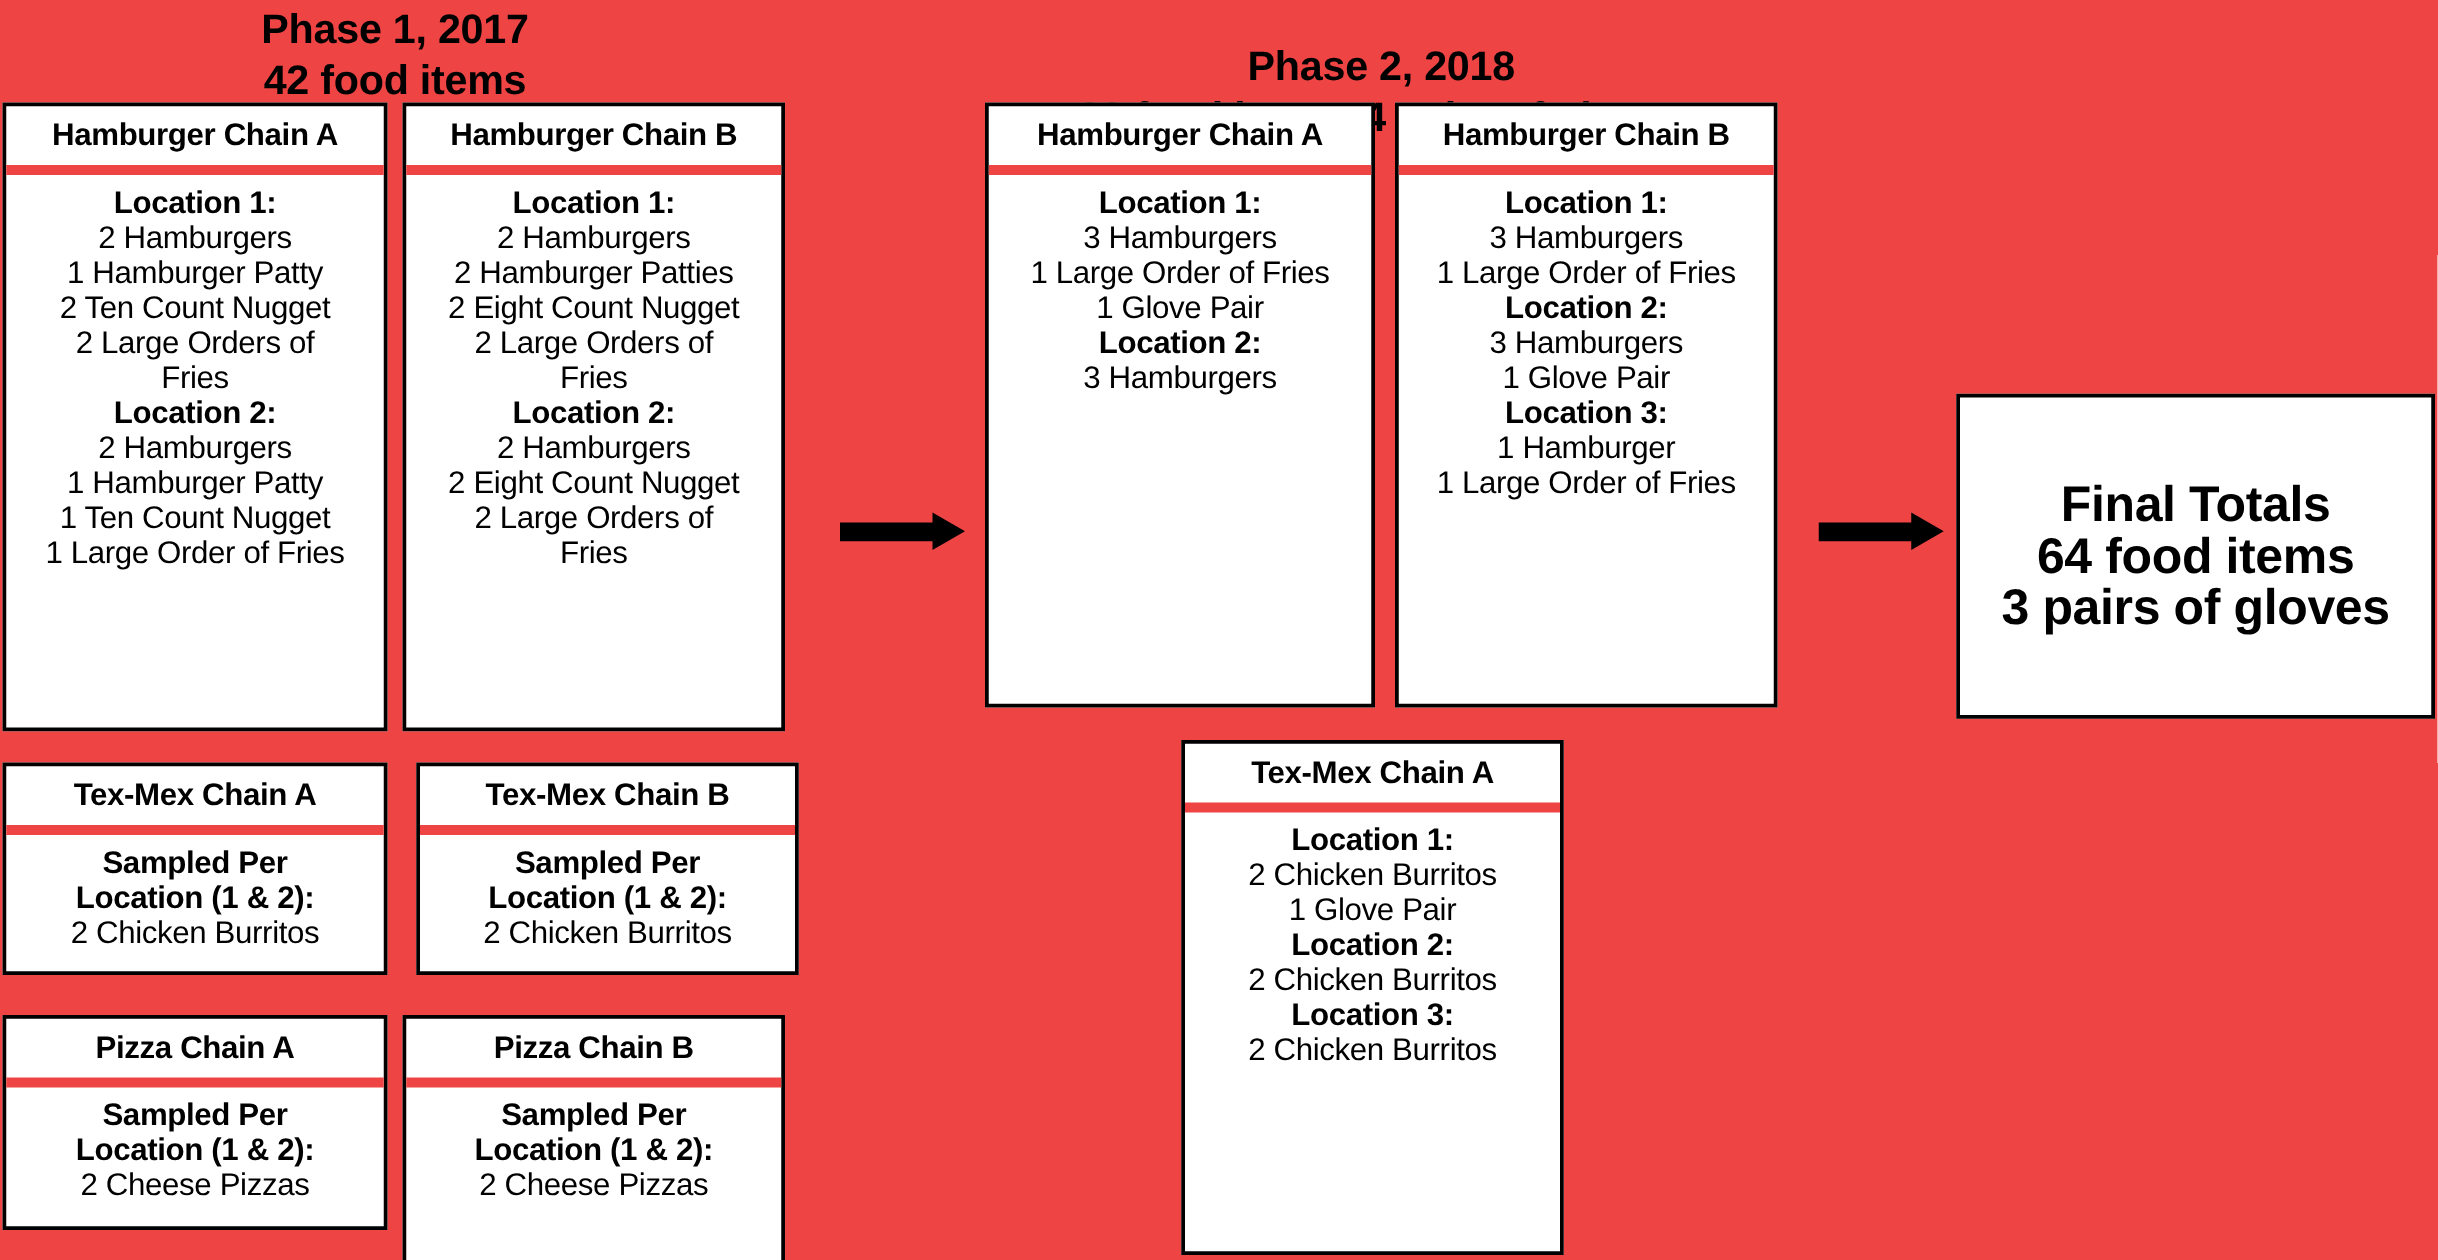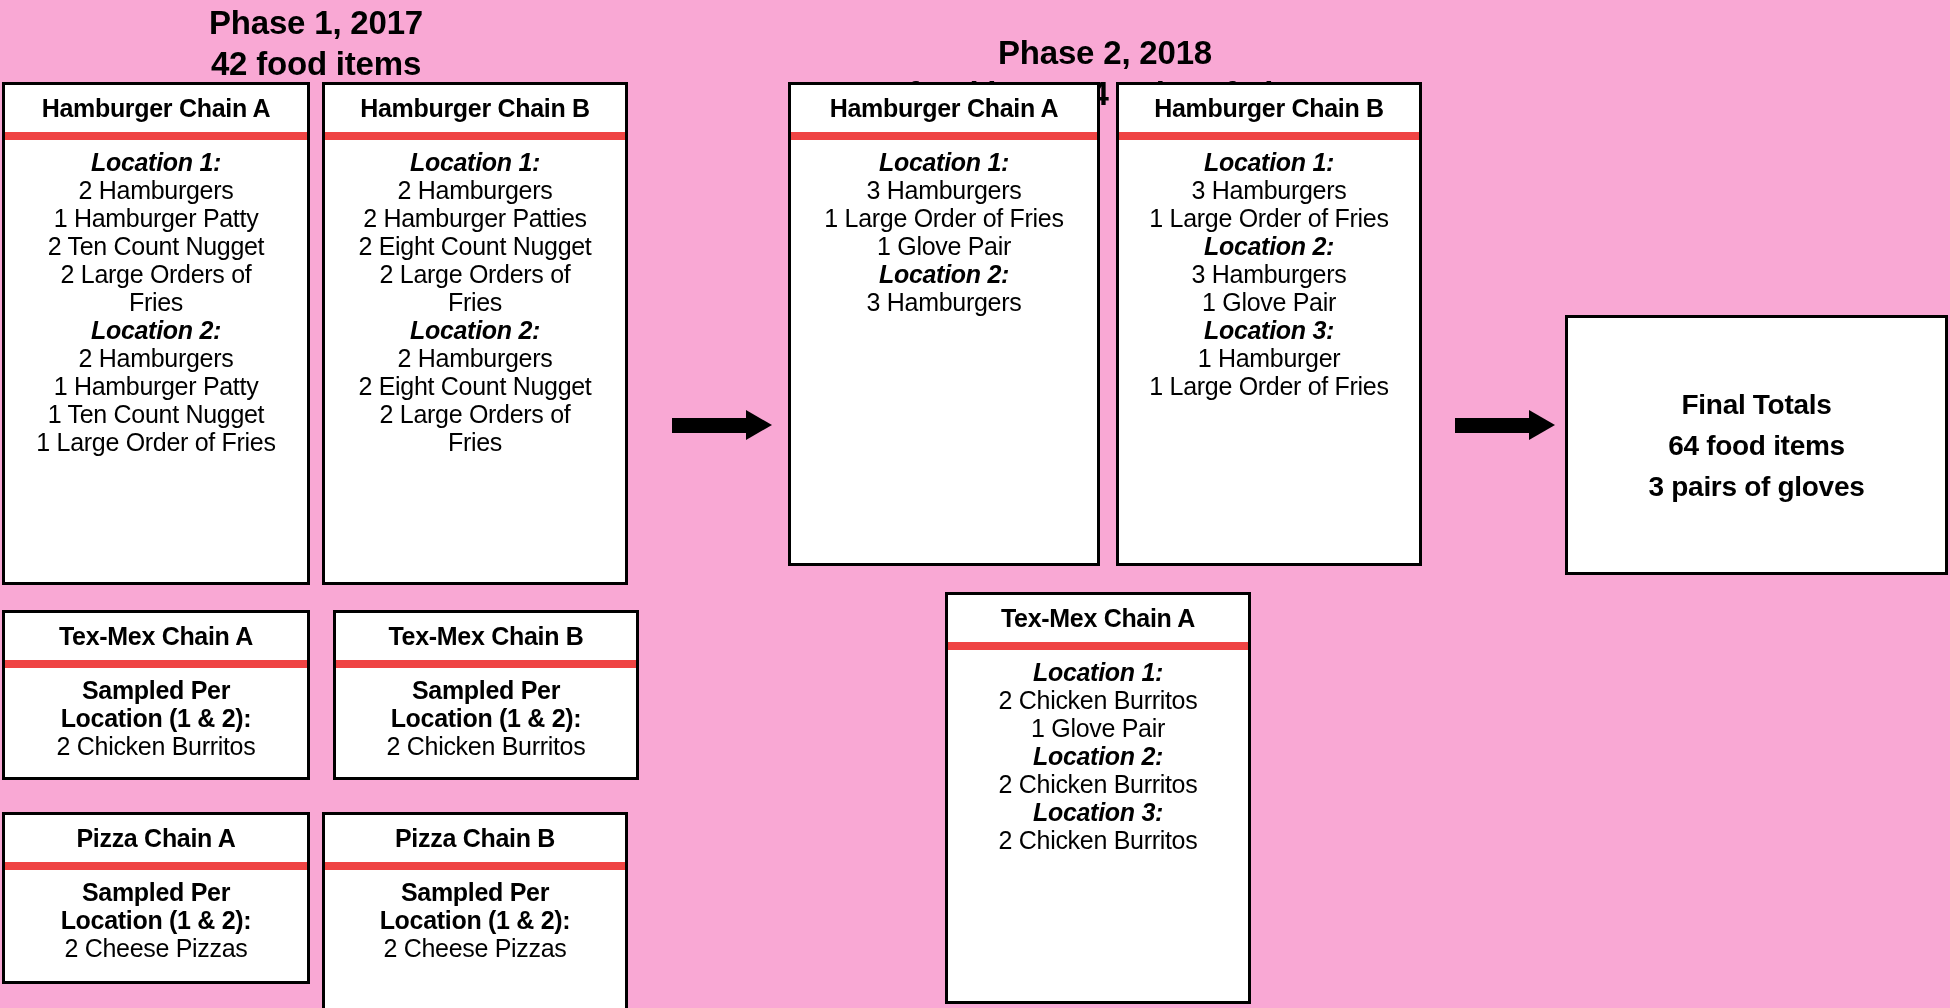--- a/index.html
+++ b/index.html
@@ -8,21 +8,21 @@
     background: #ffffff;
   }
   body {
     font-family: "Liberation Sans", sans-serif;
     color: #000000;
   }
   #canvas {
     position: relative;
     width: 1950px;
     height: 1008px;
-    background: #f9a8d4;
+    background: #ef4444;
     overflow: hidden;
   }
 
   
   .phase-header {
     position: absolute;
     text-align: center;
     font-weight: bold;
     font-size: 33px;
     line-height: 41px;
@@ -50,21 +50,20 @@
   .box-body {
     box-sizing: border-box;
     padding: 8px 5px 6px 5px;
     text-align: center;
     font-size: 25px;
     line-height: 28px;
     letter-spacing: -0.3px;
   }
   .loc-head {
     font-weight: bold;
-    font-style: italic;
   }
   .loc-line {
     font-weight: normal;
   }
   .loc-group + .loc-group {
   }
 
   
   .sampled-head {
     font-weight: bold;
@@ -76,21 +75,21 @@
     box-sizing: border-box;
     border: 3px solid #000000;
     background: #ffffff;
     display: flex;
     align-items: center;
     justify-content: center;
   }
   .totals-inner {
     text-align: center;
     font-weight: bold;
-    font-size: 28px;
+    font-size: 40px;
     line-height: 41px;
     letter-spacing: -0.3px;
   }
 
   
   .arrow {
     position: absolute;
     height: 30px;
   }
   .arrow .shaft {

